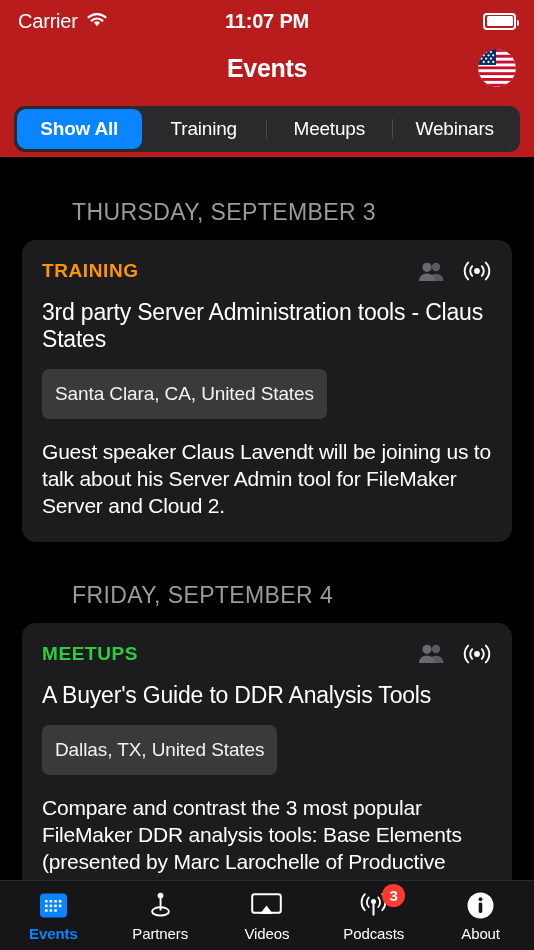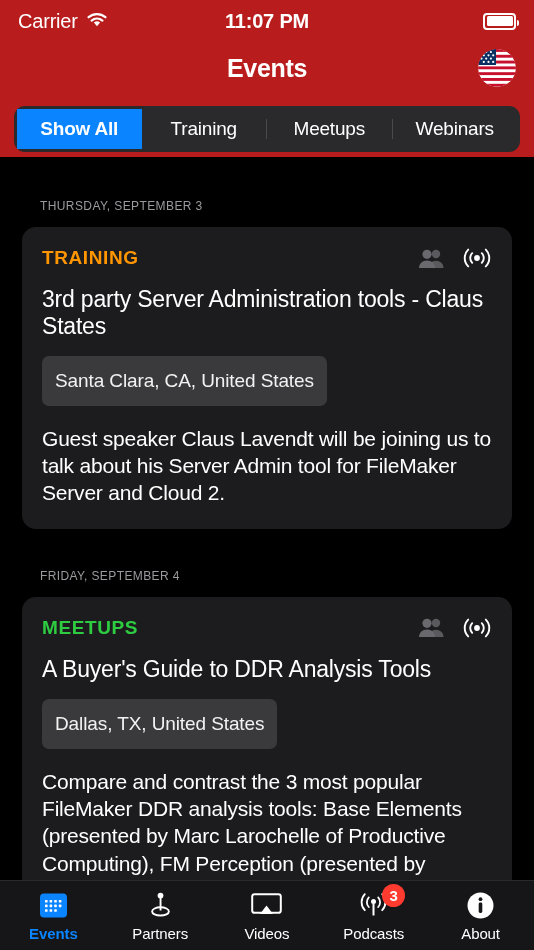--- a/index.html
+++ b/index.html
@@ -47,34 +47,35 @@
   .segwrap {
     padding:12px 14px 16px 14px;
     border-bottom:1px solid #1a1a1a;
   }
   .segmented {
     display:flex; align-items:center;
     background:#2a2a2c; border-radius:11px; padding:3px; height:46px;
   }
   .seg {
     flex:1; display:flex; align-items:center; justify-content:center;
-    height:100%; font-size:19px; color:#fff; border-radius:0;
+    height:100%; font-size:19px; color:#fff; border-radius:9px;
     letter-spacing:-0.2px; cursor:pointer; position:relative;
   }
   .seg.active { background:#0a84ff; font-weight:600; }
   .seg-div { width:1px; height:20px; background:#4a4a4c; flex:0 0 1px; }
 
   
   .list {
     position:absolute; top:157px; bottom:70px; left:0; right:0;
     overflow:hidden; background:#000;
   }
   .date-header {
-    color:#9a9a9f; font-size:12px; letter-spacing:0.4px;
+    color:#9a9a9f; font-size:23px; letter-spacing:0.4px;
     padding:40px 8px 14px 40px;
+    margin-left:32px;
   }
   .date-header.first { padding-top:42px; }
   .card {
     background:#1c1c1e; border-radius:14px;
     margin:0 22px; padding:20px 20px 22px 20px;
   }
   .card-top { display:flex; align-items:flex-start; }
   .cat { font-size:19px; font-weight:700; letter-spacing:0.6px; }
   .card-icons { margin-left:auto; display:flex; align-items:center; gap:17px; }
   .card-title {

